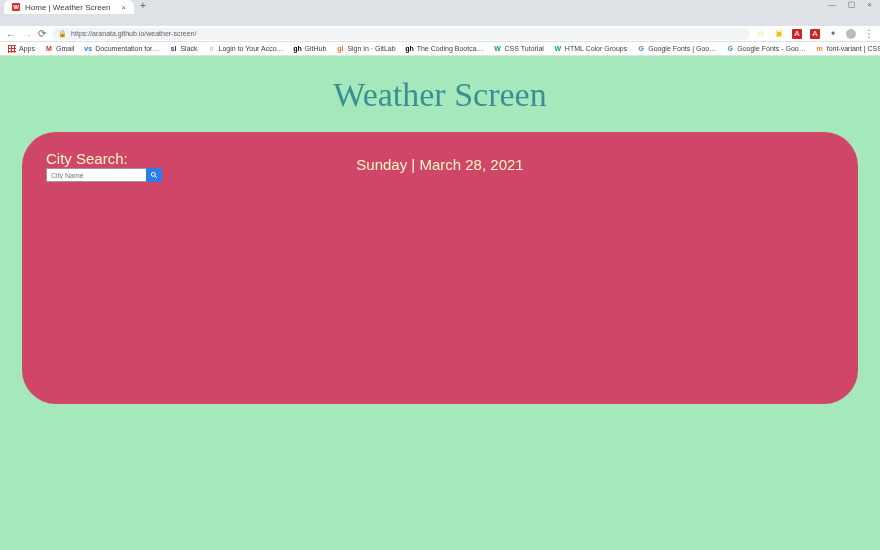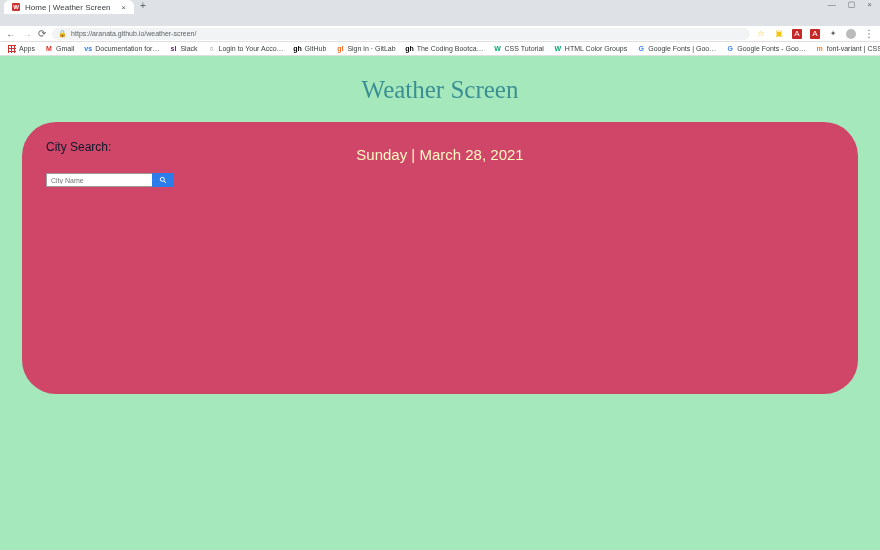--- a/index.html
+++ b/index.html
@@ -21,24 +21,24 @@
     .avatar-dot { width: 10px; height: 10px; border-radius: 50%; background: #bbb; }
     .menu-dots { font-size: 10px; color: #5f6368; }
 
     .bookmarks { height: 14px; background: #fff; display: flex; align-items: center; padding: 0 8px; gap: 10px; border-bottom: 1px solid #e0e0e0; font-size: 7px; color: #3c4043; }
     .bm { display: flex; align-items: center; gap: 3px; white-space: nowrap; cursor: pointer; }
     .bm-icon { width: 8px; height: 8px; display: inline-flex; align-items: center; justify-content: center; font-size: 7px; }
     .apps-grid { width: 8px; height: 8px; background: repeating-linear-gradient(to right, #c33 0 1px, transparent 1px 3px), repeating-linear-gradient(to bottom, #c33 0 1px, transparent 1px 3px); }
 
     
     .viewport { height: calc(550px - 14px - 16px - 14px); background: #a5e8bb; overflow: auto; }
-    .page-title { text-align: center; font-size: 25px; font-weight: 400; color: #3b8f94; padding: 20px 0 18px; font-family: Georgia, serif; }
+    .page-title { text-align: center; font-size: 34px; font-weight: 400; color: #3b8f94; padding: 20px 0 18px; font-family: Georgia, serif; }
     .card { margin: 0 22px; background: #cf4669; border-radius: 34px; min-height: 272px; padding: 18px 24px 24px; position: relative; }
-    .search-label { font-size: 12px; color: #0f172a; margin-bottom: 19px; }
-    .search-row { display: flex; width: 128px; }
+    .search-label { font-size: 15px; color: #fef9c3; margin-bottom: 1px; }
+    .search-row { display: flex; width: 116px; }
     .search-input { flex: 1; height: 14px; font-size: 7px; padding: 0 4px; border: 1px solid #999; border-right: none; outline: none; color: #666; font-family: inherit; }
     .search-btn { width: 22px; height: 14px; background: #2b7de9; border: none; display: flex; align-items: center; justify-content: center; cursor: pointer; color: #fff; }
     .search-btn svg { width: 8px; height: 8px; }
     .date-line { position: absolute; left: 0; right: 0; top: 24px; text-align: center; font-size: 15px; color: #fef9c3; }
   </style>
 </head>
 <body>
 
 <div class="tabstrip">
   <div class="tab">

